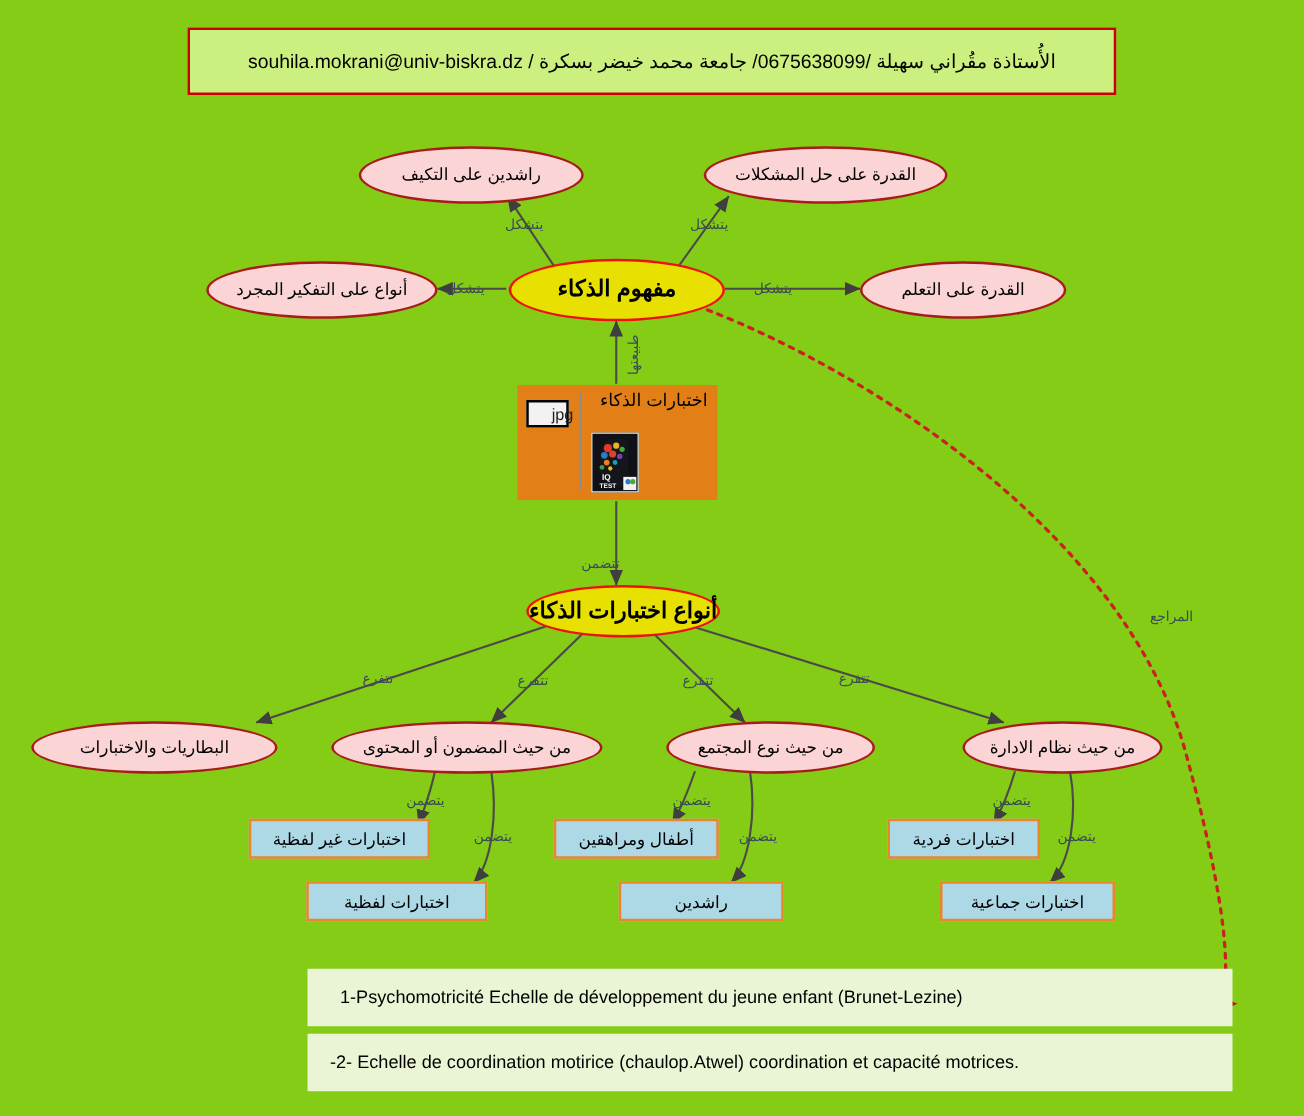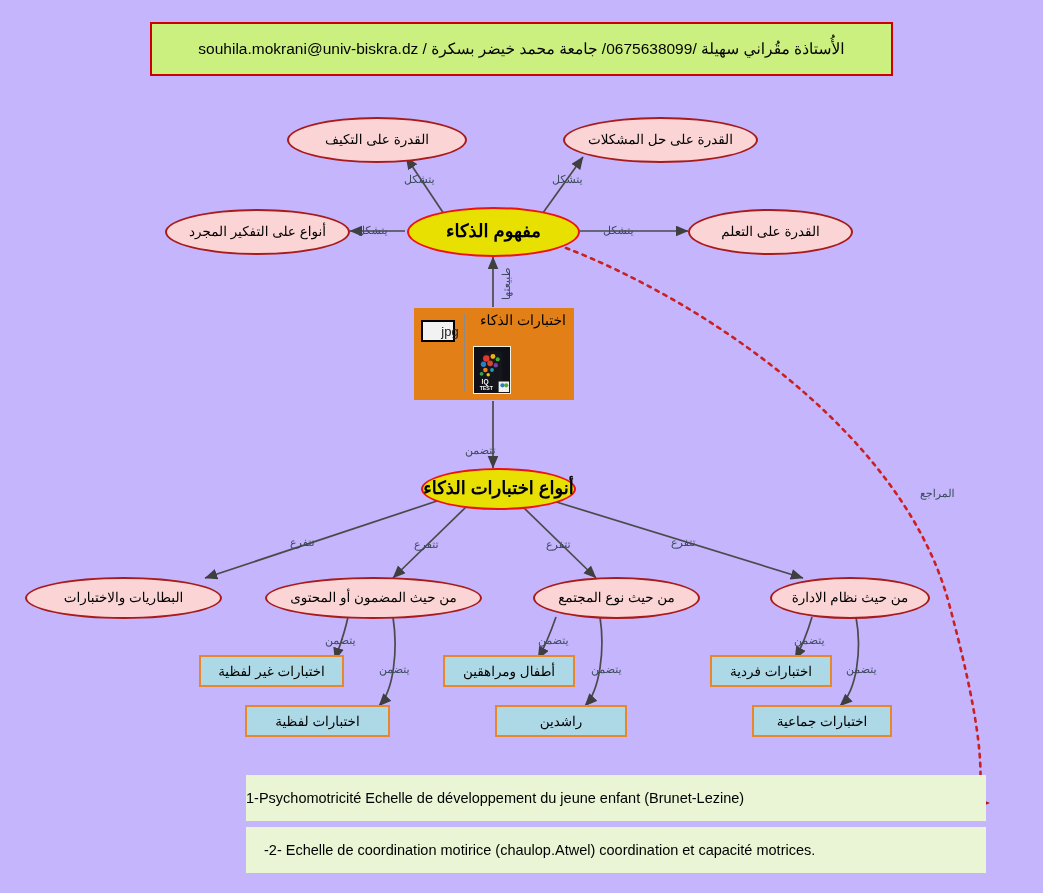--- a/index.html
+++ b/index.html
@@ -8,21 +8,21 @@
     padding: 0;
     background: #ffffff;
   }
   body {
     font-family: "Liberation Sans", sans-serif;
   }
   #canvas {
     position: relative;
     width: 1043px;
     height: 893px;
-    background: #c4b5fd;
+    background: #84cc16;
     overflow: hidden;
   }
   #edges {
     position: absolute;
     left: 0;
     top: 0;
     width: 1043px;
     height: 893px;
     pointer-events: none;
   }
@@ -161,20 +161,21 @@
     transform-origin: left top;
   }
 
   
   .ref-box {
     position: absolute;
     background: #e9f5d4;
     box-sizing: border-box;
     display: flex;
     align-items: center;
+    padding-left: 26px;
     font-size: 14.5px;
     color: #000000;
   }
   .ref-box.r1 {
     left: 246px;
     top: 775px;
     width: 740px;
     height: 46px;
   }
   .ref-box.r2 {
@@ -231,21 +232,21 @@
 
     <path d="M566,248 C700,300 900,430 948,600 C978,710 985,770 978,800" stroke="#cc2020" stroke-width="2.6" fill="none" stroke-dasharray="3.5,5.5" stroke-linecap="round"></path>
     <path d="M990,803 L971,795 L971,811 z" fill="#b51818"></path>
   </svg>
 
   <div class="header-box">
     <span class="header-text">الأُستاذة مقُراني سهيلة /0675638099/ جامعة محمد خيضر بسكرة / souhila.mokrani@univ-biskra.dz</span>
   </div>
 
   <div class="ellipse ellipse-pink" style="left:287px; top:117px; width:180px; height:46px;">
-    <span>القدرة على التكيف</span>
+    <span>راشدين على التكيف</span>
   </div>
 
   <div class="ellipse ellipse-pink" style="left:563px; top:117px; width:195px; height:46px;">
     <span>القدرة على حل المشكلات</span>
   </div>
 
   <div class="ellipse ellipse-pink" style="left:165px; top:209px; width:185px; height:46px;">
     <span>أنواع على التفكير المجرد</span>
   </div>
 

